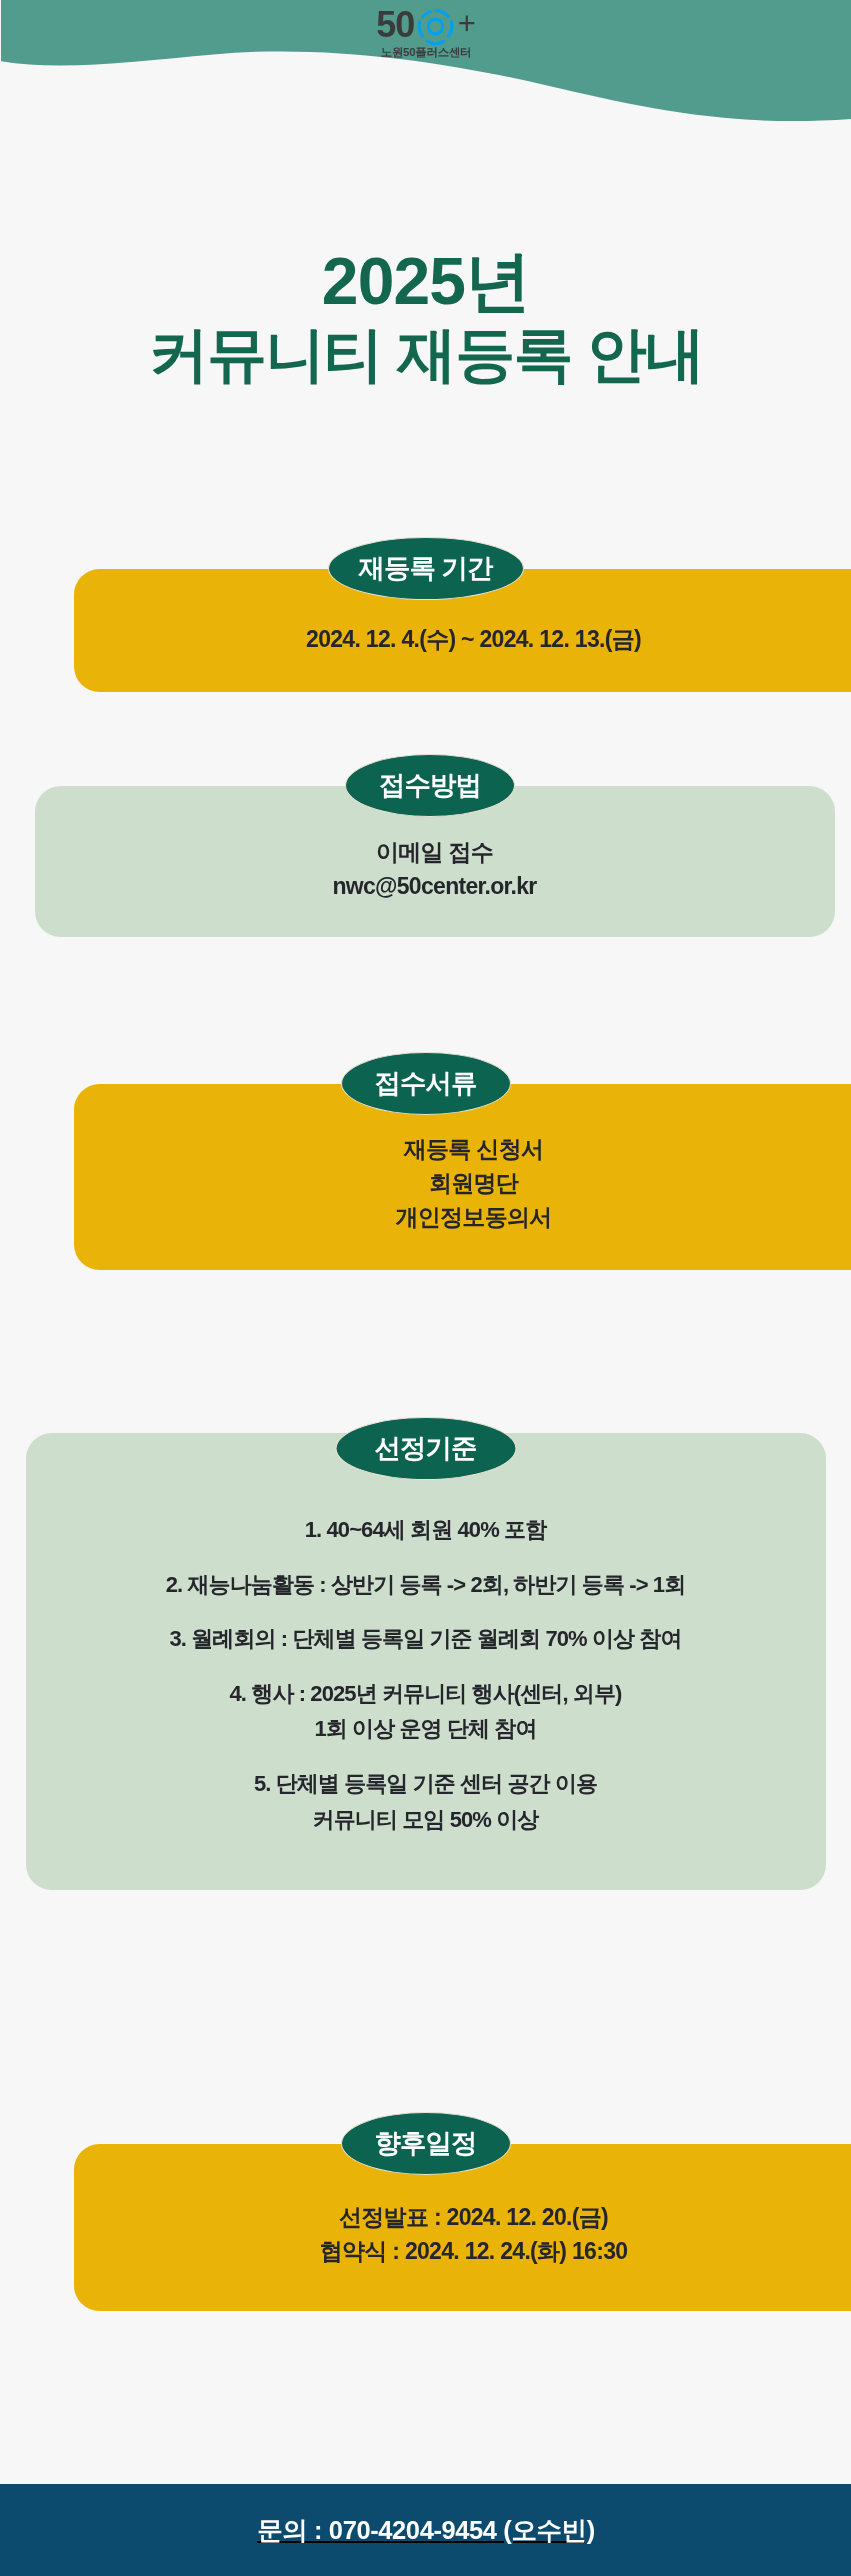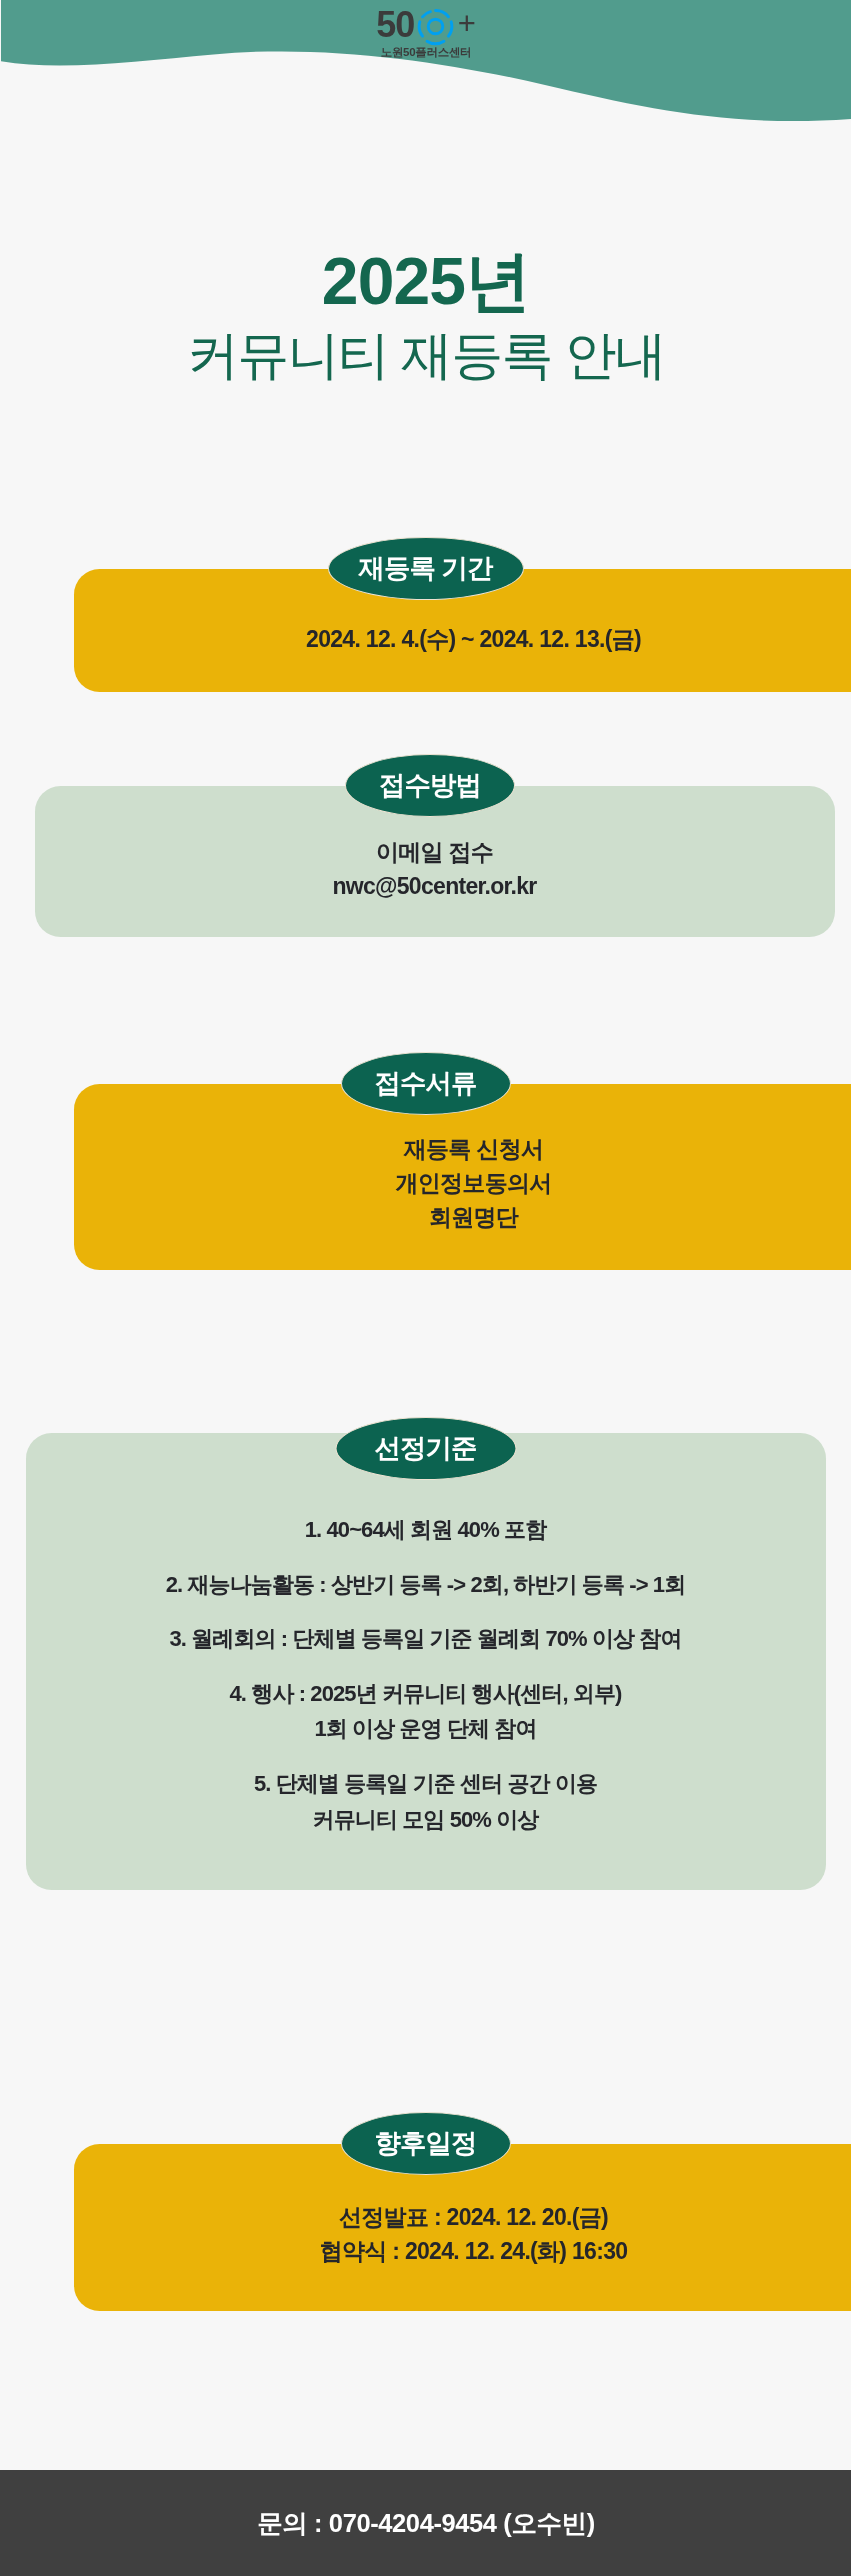--- a/index.html
+++ b/index.html
@@ -95,22 +95,22 @@
     text-align: center;
     color: #14674f;
   }
   .title-year {
     font-size: 66px;
     font-weight: 700;
     line-height: 73px;
     letter-spacing: -0.9px;
   }
   .title-main {
-    font-size: 52px;
-    font-weight: 400;
+    font-size: 60px;
+    font-weight: 700;
     line-height: 78px;
     letter-spacing: -1.7px;
     margin-top: -1.7px;
   }
 
   
   .section { position: absolute; left: 25.5px; width: 800px; }
   .card {
     width: 800px;
     border-radius: 25.5px;
@@ -155,25 +155,26 @@
   }
   .crit-line.tight { margin-bottom: 6.8px; }
   .crit-line:last-child { margin-bottom: 0; }
 
   
   .footer {
     position: absolute;
     left: 0;
     bottom: 0;
     width: 852px;
-    height: 106px;
-    background: #404040;
+    height: 92px;
+    background: #0c4a6e;
     display: flex;
     align-items: center;
     justify-content: center;
+    text-decoration: underline;
   }
   .footer-text {
     color: #ffffff;
     font-size: 25.5px;
     font-weight: 700;
     letter-spacing: -0.4px;
   }
 </style>
 </head>
 <body>
@@ -232,22 +233,22 @@
     <div class="card sage" style="margin-top:32px; padding:49px 25.5px 34px;">
       <div class="body-line">이메일 접수</div>
       <div class="body-line">nwc@50center.or.kr</div>
     </div>
   </div>
 
   <div class="section" style="top:1052px;">
     <div class="pill" style="top:0; width:170px; height:63px; font-size:26.4px;">접수서류</div>
     <div class="card cream" style="margin-top:32px; padding:48px 25.5px 36px;">
       <div class="body-line">재등록 신청서</div>
+      <div class="body-line">회원명단</div>
       <div class="body-line">개인정보동의서</div>
-      <div class="body-line">회원명단</div>
     </div>
   </div>
 
   <div class="section" style="top:1401px;">
     <div class="pill" style="top:16px; width:181px; height:63px; font-size:26.4px;">선정기준</div>
     <div class="card sage" style="margin-top:32px; padding:82px 15.3px 56px;">
       <div class="crit-line">1. 40~64세 회원 40% 포함</div>
       <div class="crit-line">2. 재능나눔활동 : 상반기 등록 -&gt; 2회, 하반기 등록 -&gt; 1회</div>
       <div class="crit-line">3. 월례회의 : 단체별 등록일 기준 월례회 70% 이상 참여</div>
       <div class="crit-line tight">4. 행사 : 2025년 커뮤니티 행사(센터, 외부)</div>

